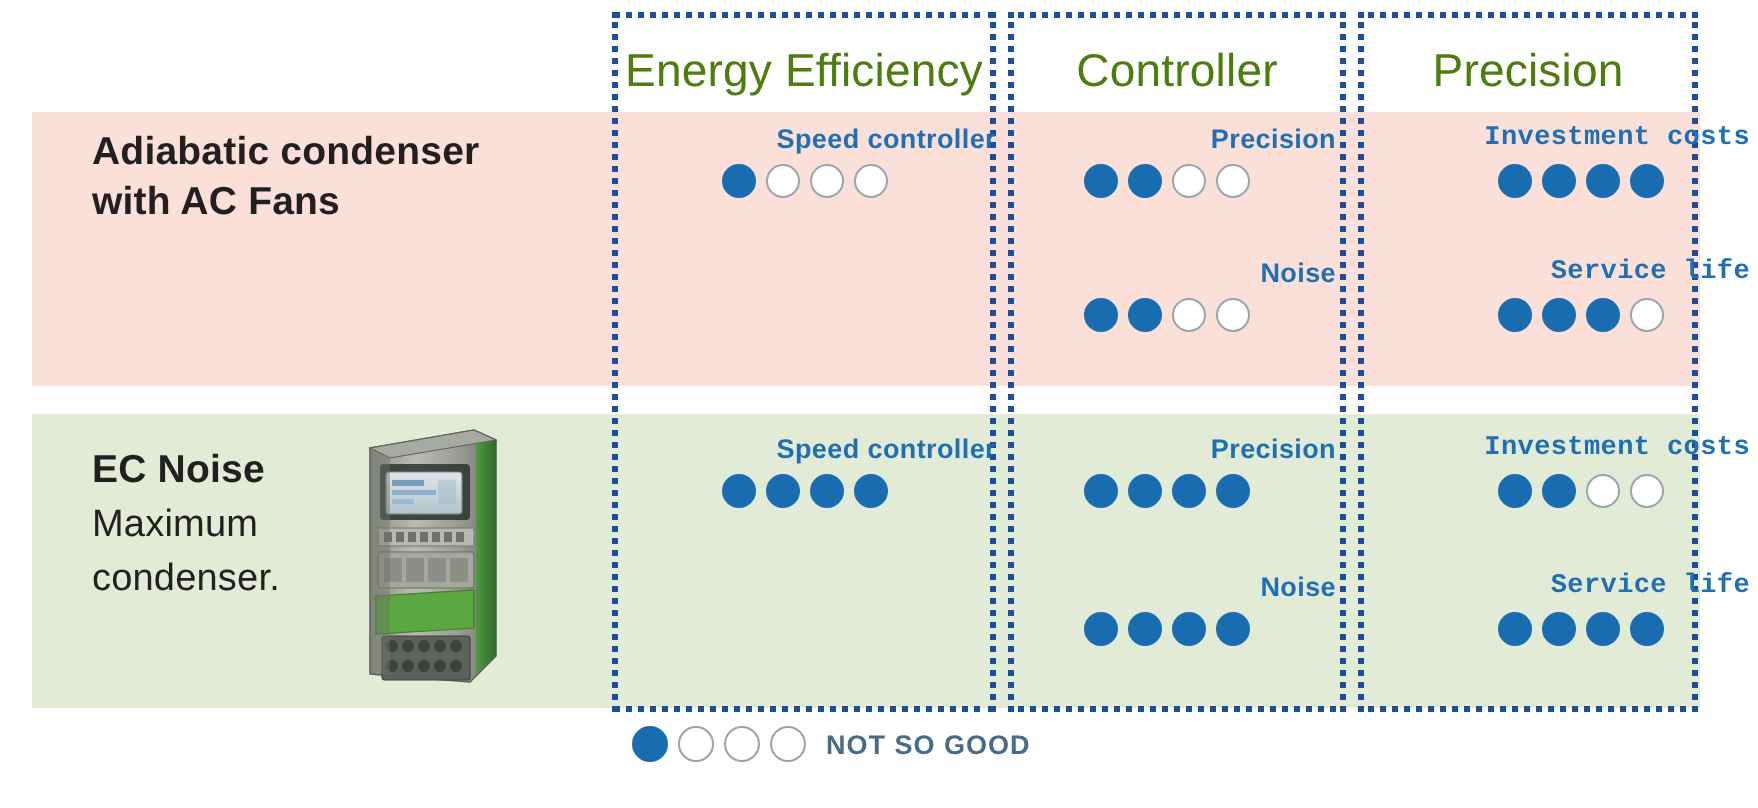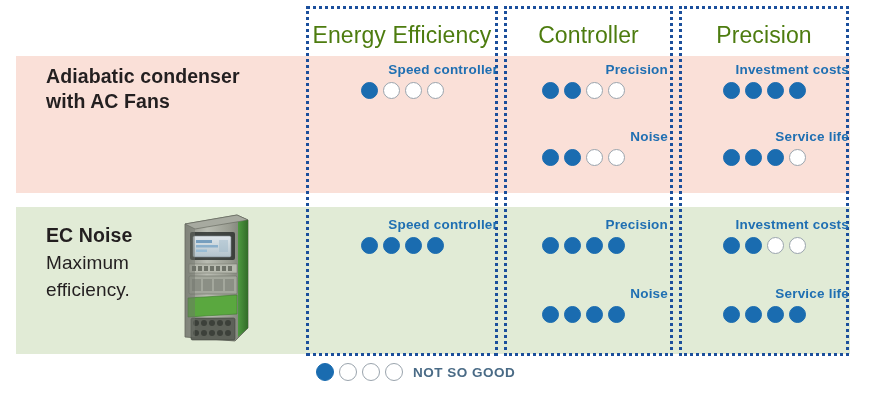--- a/index.html
+++ b/index.html
@@ -133,21 +133,21 @@
     border: 1px solid #1a6cb0;
   }
   .dot.off {
     background: #ffffff;
     border: 1.5px solid #9aa4ad;
   }
 
   
   .m-c1 { left: 306px; width: 192px; }
   .m-c2 { left: 499px; width: 169px; }
-  .m-c3 { left: 679px; width: 170px; }
+  .m-c3 { left: 705px; width: 170px; font-family: Liberation Mono, monospace; }
   .m-r1a { top: 62px; }
   .m-r1b { top: 129px; }
   .m-r2a { top: 217px; }
   .m-r2b { top: 286px; }
 
   
   .legend {
     position: absolute;
     left: 306px;
     top: 363px;
@@ -180,21 +180,21 @@
   <div class="band band-ec"></div>
 
   <div class="row-label row-label-ac">
     <span>Adiabatic condenser</span>
     <br>
     <span>with AC Fans</span>
   </div>
 
   <div class="row-label row-label-ec">
     <span class="ec-title">EC Noise</span>
-    <span class="ec-sub">Maximum efficiency.</span>
+    <span class="ec-sub">Maximum condenser.</span>
   </div>
 
   <svg class="product-photo" viewBox="0 0 80 140" aria-hidden="true">
     <defs>
       <linearGradient id="casing" x1="0" y1="0" x2="1" y2="0">
         <stop offset="0%" stop-color="#8d8f86"></stop>
         <stop offset="35%" stop-color="#b9bcb2"></stop>
         <stop offset="70%" stop-color="#9a9d92"></stop>
         <stop offset="100%" stop-color="#6f736a"></stop>
       </linearGradient>

